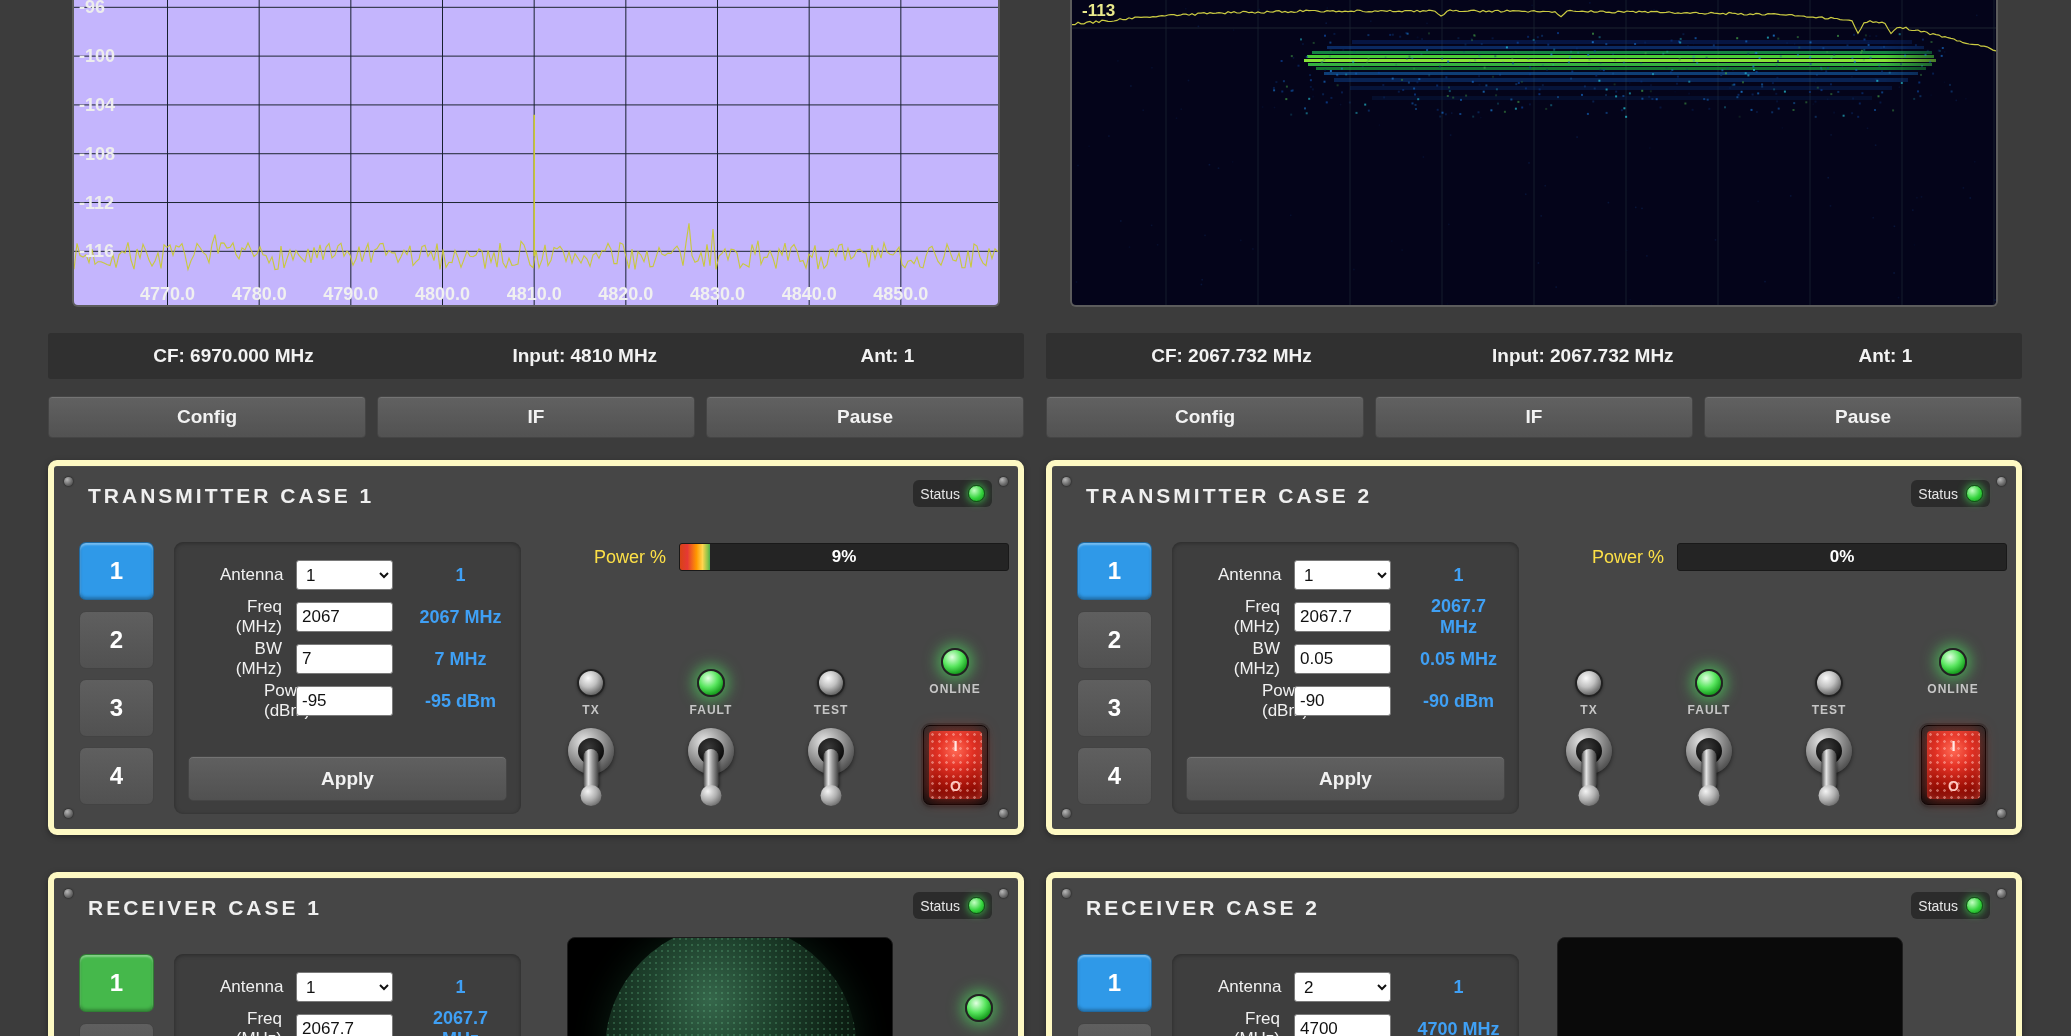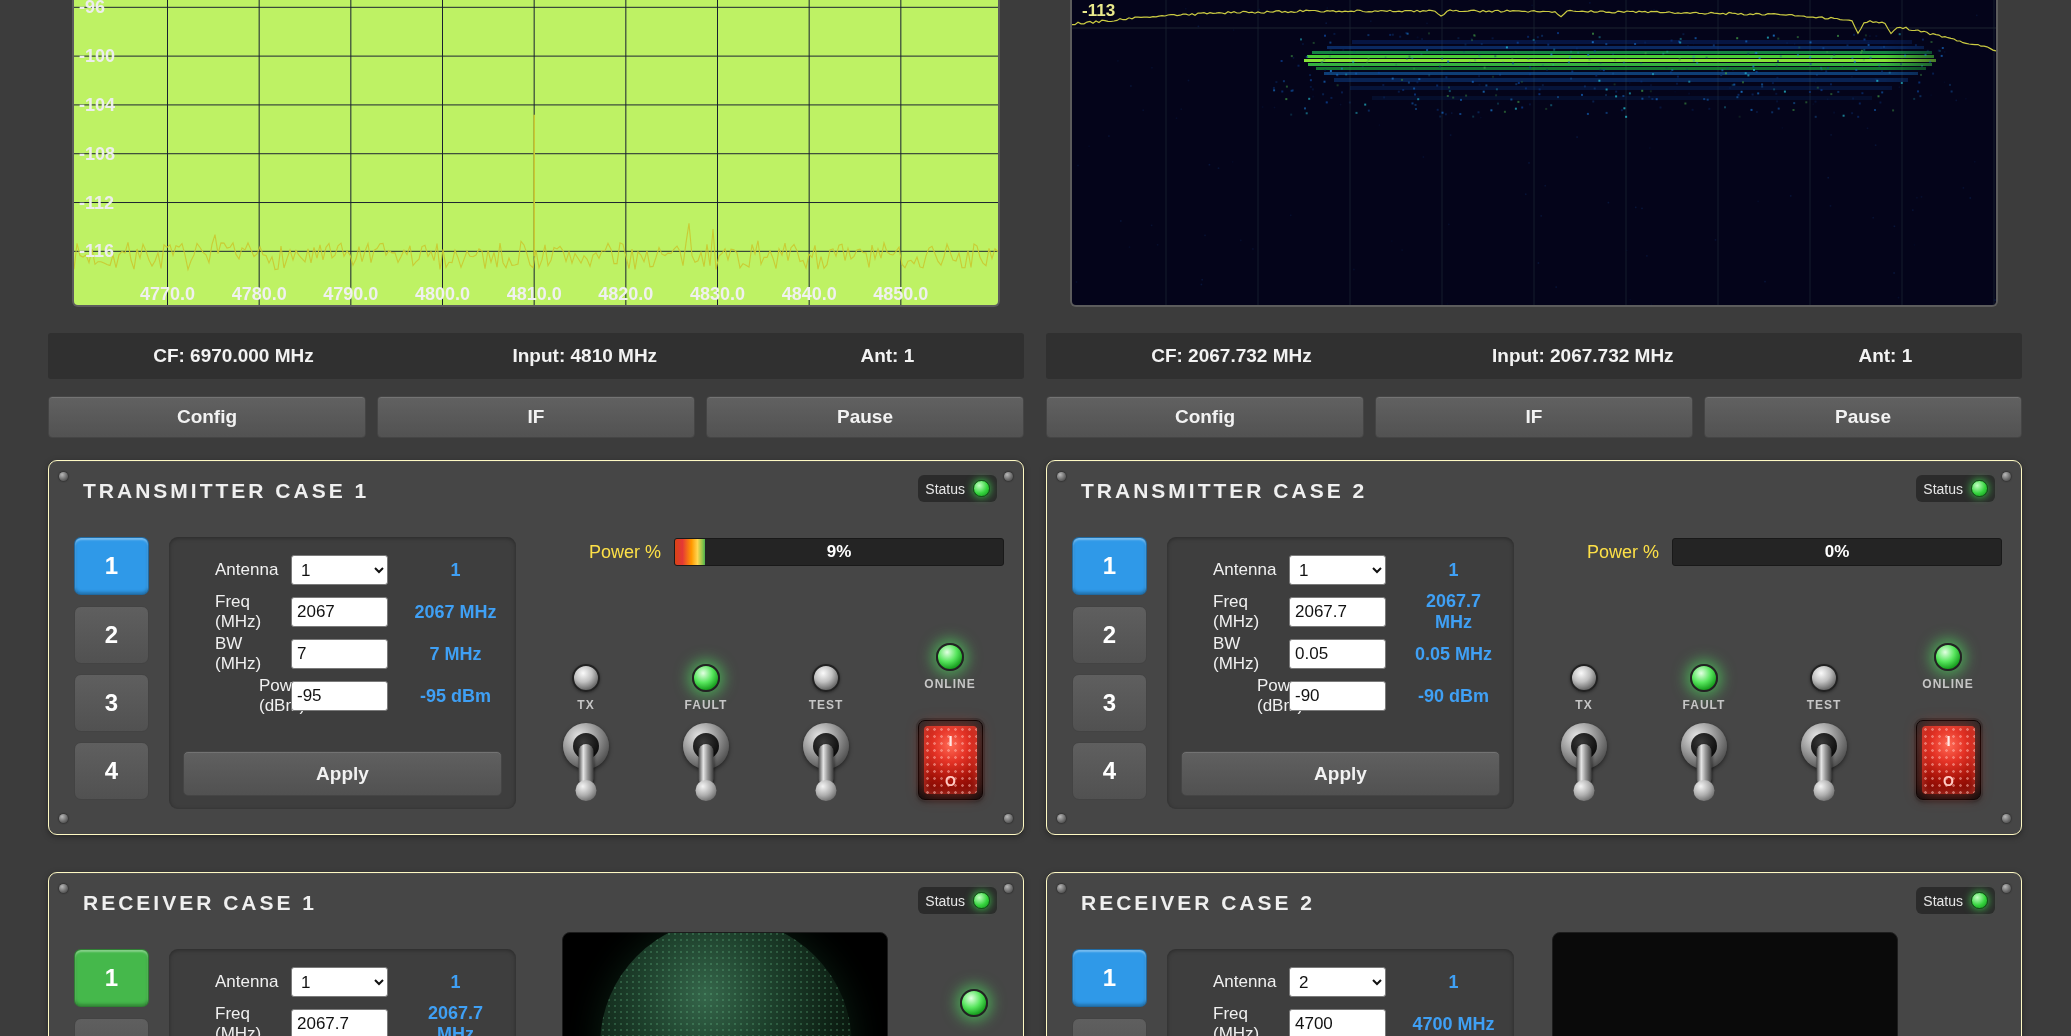--- a/index.html
+++ b/index.html
@@ -39,21 +39,21 @@
     background:linear-gradient(180deg,#616161,#525252);
     border:1px solid #454545; border-radius:4px;
     color:#f2f2f2; font-weight:700; font-size:19px; cursor:pointer;
     box-shadow: inset 0 1px 0 rgba(255,255,255,.12);
   }
   .btn.wide { flex:1.38; }
 
   
   .case {
     position:absolute; left:0; width:976px;
-    background:#464646; border:1px solid #fef9c3; border-radius:9px;
+    background:#464646; border:6px solid #fef9c3; border-radius:9px;
     box-shadow: 0 2px 6px rgba(0,0,0,.35), inset 0 1px 0 rgba(255,255,255,.05);
     --accent:#2f99e8;
   }
   .case.tx { top:460px; height:375px; }
   .case.rx { top:872px; height:360px; }
 
   .screw {
     position:absolute; width:9px; height:9px; border-radius:50%;
     background:radial-gradient(circle at 35% 30%, #b8b8b8, #6d6d6d 55%, #383838 100%);
     box-shadow:0 0 2px rgba(0,0,0,.8);
@@ -91,21 +91,21 @@
   .chan.c1{top:76px} .chan.c2{top:145px} .chan.c3{top:213px} .chan.c4{top:281px}
 
   .form-box {
     position:absolute; left:120px; top:76px; width:347px; height:272px;
     background:#3e3e3e; border-radius:9px;
     box-shadow: inset 0 1px 4px rgba(0,0,0,.35);
     padding:12px 14px 0 0;
   }
   .case.rx .form-box { height:284px; }
   .frow { display:grid; grid-template-columns:108px 104px 1fr; column-gap:14px; align-items:center; height:42px; }
-  .flabel { font-size:17px; color:#f0f0f0; line-height:1.15;margin-left:46px; }
+  .flabel { text-align:right; font-size:17px; color:#f0f0f0; line-height:1.15;margin-left:46px; }
   .flabel.two-line { padding-left:44px; }
   .finput, .fsel {
     width:97px; height:30px; font-size:17px; padding:0 5px;
     border:1px solid #7a7a7a; border-radius:3px; background:#fff; color:#111;
     font-family:"Liberation Sans", sans-serif; justify-self:start;
   }
   .fval { text-align:center; font-size:18px; font-weight:700; color:#3fa0f5; }
   .apply-btn {
     position:absolute; left:14px; top:214px; width:319px; height:45px;
     display:flex; align-items:center; justify-content:center;
@@ -194,21 +194,21 @@
     position:absolute; left:505px; top:59px; width:346px; height:300px;
     background:#0a0a0a; border:1px solid #1e1e1e; border-radius:8px;
   }
   .rx-led { position:absolute; left:911px; top:116px; width:28px; height:28px; border-radius:50%; }
 </style>
 </head>
 <body>
 
 <div class="col" id="col-left">
 
-  <div class="chart-frame" style="background: #bef264;">
+  <div class="chart-frame" style="background: #c4b5fd;">
     <svg id="chart-left" width="924" height="307" viewBox="0 0 924 307">
         <line x1="0" y1="7.31999999999993" x2="924" y2="7.31999999999993" stroke="#1d2531" stroke-width="1"></line>
         <line x1="0" y1="56.119999999999926" x2="924" y2="56.119999999999926" stroke="#1d2531" stroke-width="1"></line>
         <line x1="0" y1="104.91999999999993" x2="924" y2="104.91999999999993" stroke="#1d2531" stroke-width="1"></line>
         <line x1="0" y1="153.7199999999999" x2="924" y2="153.7199999999999" stroke="#1d2531" stroke-width="1"></line>
         <line x1="0" y1="202.51999999999992" x2="924" y2="202.51999999999992" stroke="#1d2531" stroke-width="1"></line>
         <line x1="0" y1="251.3199999999999" x2="924" y2="251.3199999999999" stroke="#1d2531" stroke-width="1"></line>
         <line x1="93.49999999999817" y1="0" x2="93.49999999999817" y2="307" stroke="#182030" stroke-width="1"></line>
         <line x1="185.16666666666467" y1="0" x2="185.16666666666467" y2="307" stroke="#182030" stroke-width="1"></line>
         <line x1="276.83333333333115" y1="0" x2="276.83333333333115" y2="307" stroke="#182030" stroke-width="1"></line>

